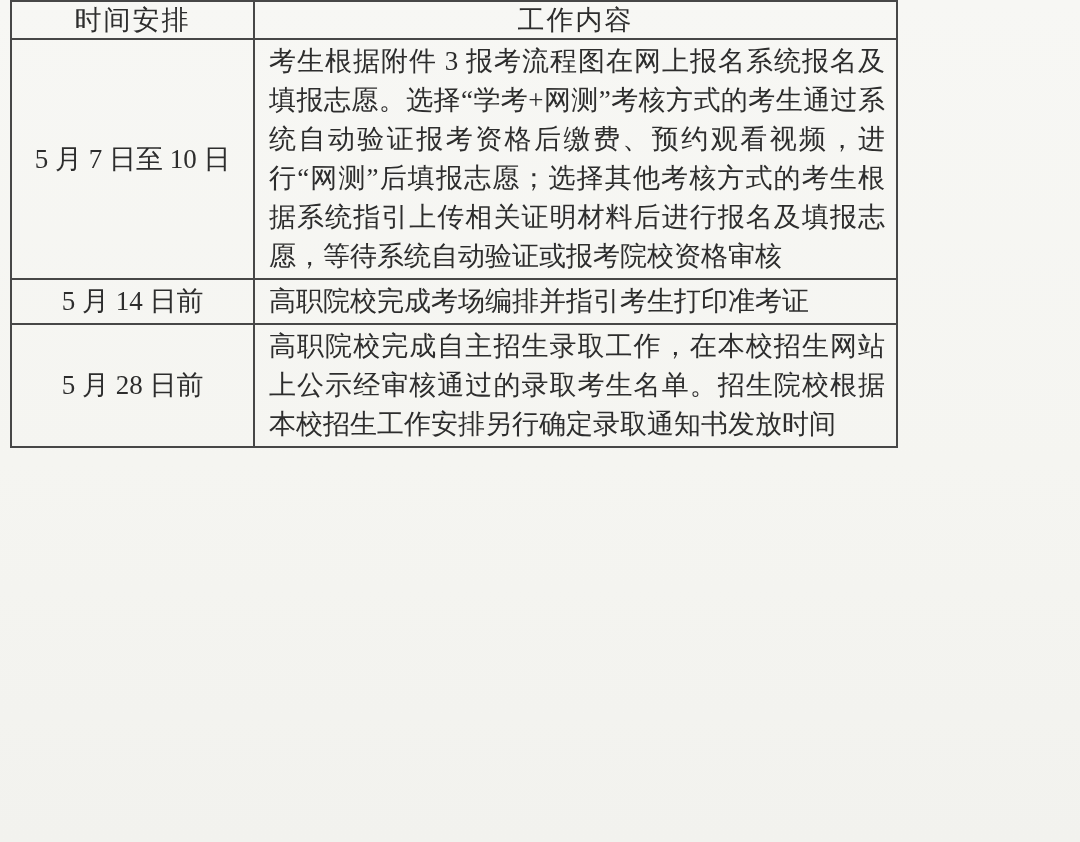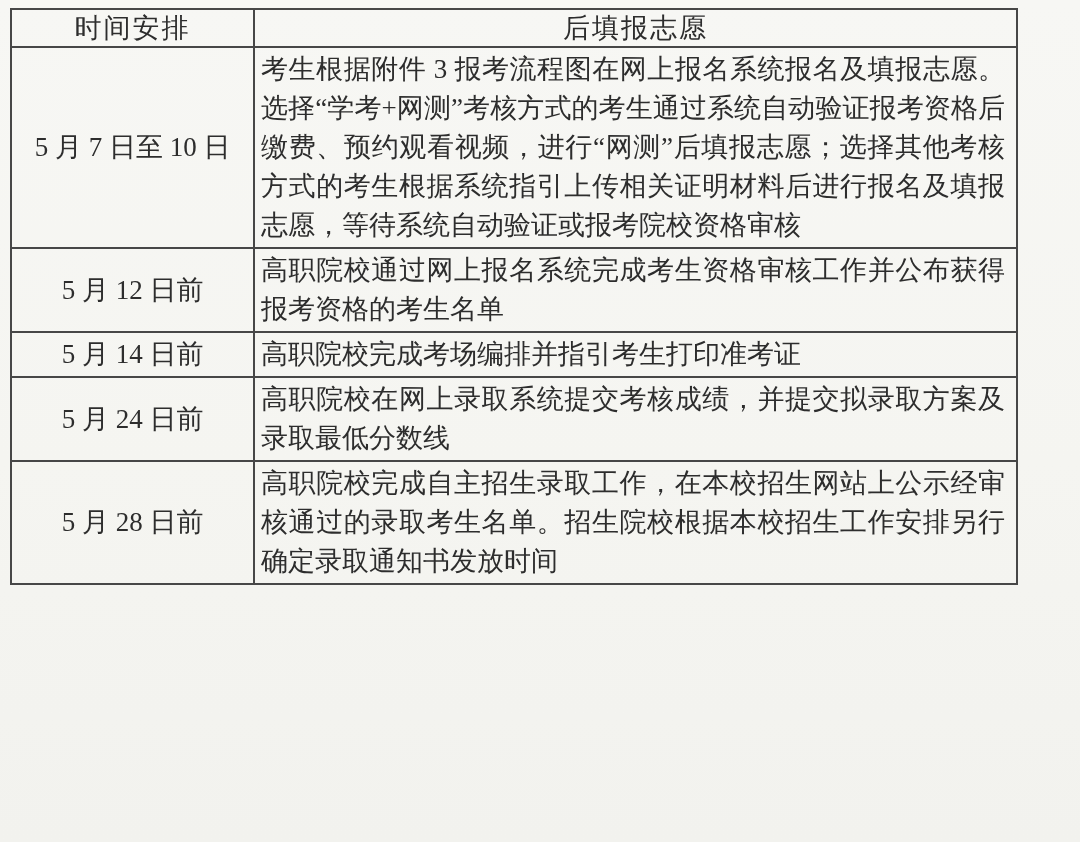--- a/index.html
+++ b/index.html
@@ -13,22 +13,22 @@
     height: 842px;
     margin: 0;
     background: linear-gradient(180deg, #f7f7f4 0%, #f5f5f1 55%, #f2f2ee 100%);
     overflow: hidden;
     font-family: "Liberation Serif", "DejaVu Serif", serif;
     color: #2d2d2d;
   }
   table.schedule {
     position: absolute;
     left: 10px;
-    top: 8px;
-    width: 1008px;
+    top: 0;
+    width: 888px;
     border-collapse: collapse;
     table-layout: fixed;
   }
   col.time-col { width: 243px; }
   table.schedule th,
   table.schedule td {
     border: 2px solid #474747;
     background: transparent;
   }
   table.schedule th {
@@ -46,55 +46,47 @@
     vertical-align: middle;
   }
   td.time-cell {
     text-align: center;
     padding: 2px 12px;
     white-space: nowrap;
   }
   td.content-cell {
     text-align: justify;
     text-justify: inter-character;
-    padding: 2px 11px 2px 6px;
+    padding: 2px 11px 2px 14px;
     margin-top: 40px;
   }
 </style>
 </head>
 <body>
 
 <div class="page">
   <table class="schedule">
     <colgroup>
       <col class="time-col">
       <col class="content-col">
     </colgroup>
     <thead>
       <tr>
         <th>时间安排</th>
-        <th>后填报志愿</th>
+        <th>工作内容</th>
       </tr>
     </thead>
     <tbody>
         <tr>
     <td class="time-cell">5 月 7 日至 10 日</td>
     <td class="content-cell">考生根据附件 3 报考流程图在网上报名系统报名及填报志愿。选择“学考+网测”考核方式的考生通过系统自动验证报考资格后缴费、预约观看视频，进行“网测”后填报志愿；选择其他考核方式的考生根据系统指引上传相关证明材料后进行报名及填报志愿，等待系统自动验证或报考院校资格审核</td>
   </tr>
         <tr>
-    <td class="time-cell">5 月 12 日前</td>
-    <td class="content-cell">高职院校通过网上报名系统完成考生资格审核工作并公布获得报考资格的考生名单</td>
-  </tr>
-        <tr>
     <td class="time-cell">5 月 14 日前</td>
     <td class="content-cell">高职院校完成考场编排并指引考生打印准考证</td>
-  </tr>
-        <tr>
-    <td class="time-cell">5 月 24 日前</td>
-    <td class="content-cell">高职院校在网上录取系统提交考核成绩，并提交拟录取方案及录取最低分数线</td>
   </tr>
         <tr>
     <td class="time-cell">5 月 28 日前</td>
     <td class="content-cell">高职院校完成自主招生录取工作，在本校招生网站上公示经审核通过的录取考生名单。招生院校根据本校招生工作安排另行确定录取通知书发放时间</td>
   </tr>
       </tbody>
   </table>
 </div>
 
 </body></html>

